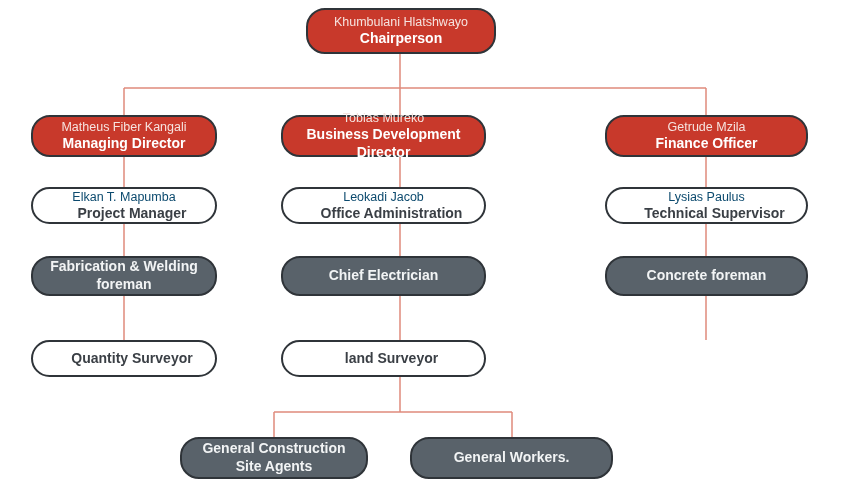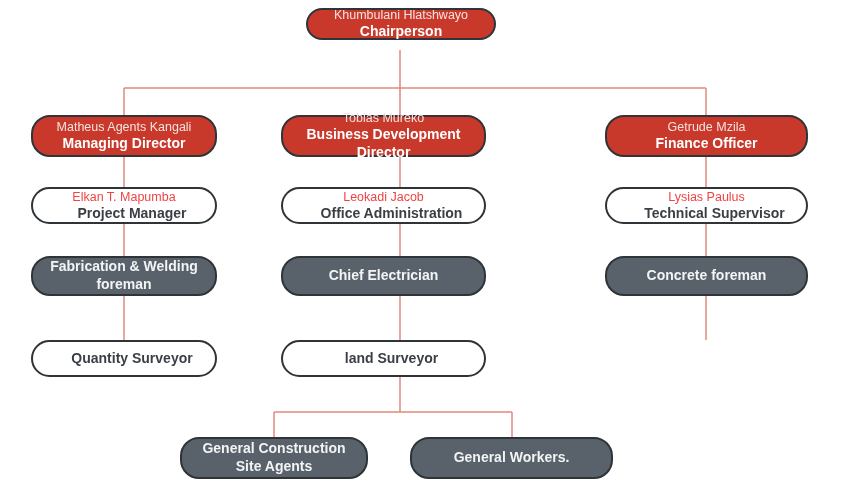--- a/index.html
+++ b/index.html
@@ -38,33 +38,33 @@
     line-height: 1.28;
   }
   .node .name  { font-size: 12.5px; font-weight: 400; }
   .node .title { font-size: 14px;   font-weight: 700; }
 
   .node.red   { background: #c8392b; }
   .node.red .name  { color: #f6e3df; }
   .node.red .title { color: #ffffff; }
 
   .node.white { background: #ffffff; }
-  .node.white .name  { color: #ef4444; }
+  .node.white .name  { color: #0c4a6e; }
   .node.white .title { color: #3a3f45; margin-left: 16px; }
 
   .node.slate { background: #59626a; }
   .node.slate .title { color: #f2f4f5; }
 
   
   .col-l { left: 31px;  width: 186px; }
   .col-m { left: 281px; width: 205px; }
   .col-r { left: 605px; width: 203px; }
 
   
-  .row-1 { top: 8px;   height: 32px; }
+  .row-1 { top: 8px;   height: 46px; }
   .row-2 { top: 115px; height: 42px; }
   .row-3 { top: 187px; height: 37px; }
   .row-4 { top: 256px; height: 40px; }
   .row-5 { top: 340px; height: 37px; }
   .row-6 { top: 437px; height: 42px; }
 
   .chair    { left: 306px; width: 190px; }
   .bottom-l { left: 180px; width: 188px; }
   .bottom-r { left: 410px; width: 203px; }
 </style>
@@ -82,21 +82,21 @@
              M274 412 V437
              M512 412 V437" fill="none" stroke="#e08b7c" stroke-width="1.5"></path>
   </svg>
 
   <div class="node red row-1 chair">
     <span class="name">Khumbulani Hlatshwayo</span>
     <span class="title">Chairperson</span>
   </div>
 
   <div class="node red row-2 col-l">
-    <span class="name">Matheus Agents Kangali</span>
+    <span class="name">Matheus Fiber Kangali</span>
     <span class="title">Managing Director</span>
   </div>
   <div class="node red row-2 col-m">
     <span class="name">Tobias Mureko</span>
     <span class="title">Business Development Director</span>
   </div>
   <div class="node red row-2 col-r">
     <span class="name">Getrude Mzila</span>
     <span class="title">Finance Officer</span>
   </div>

